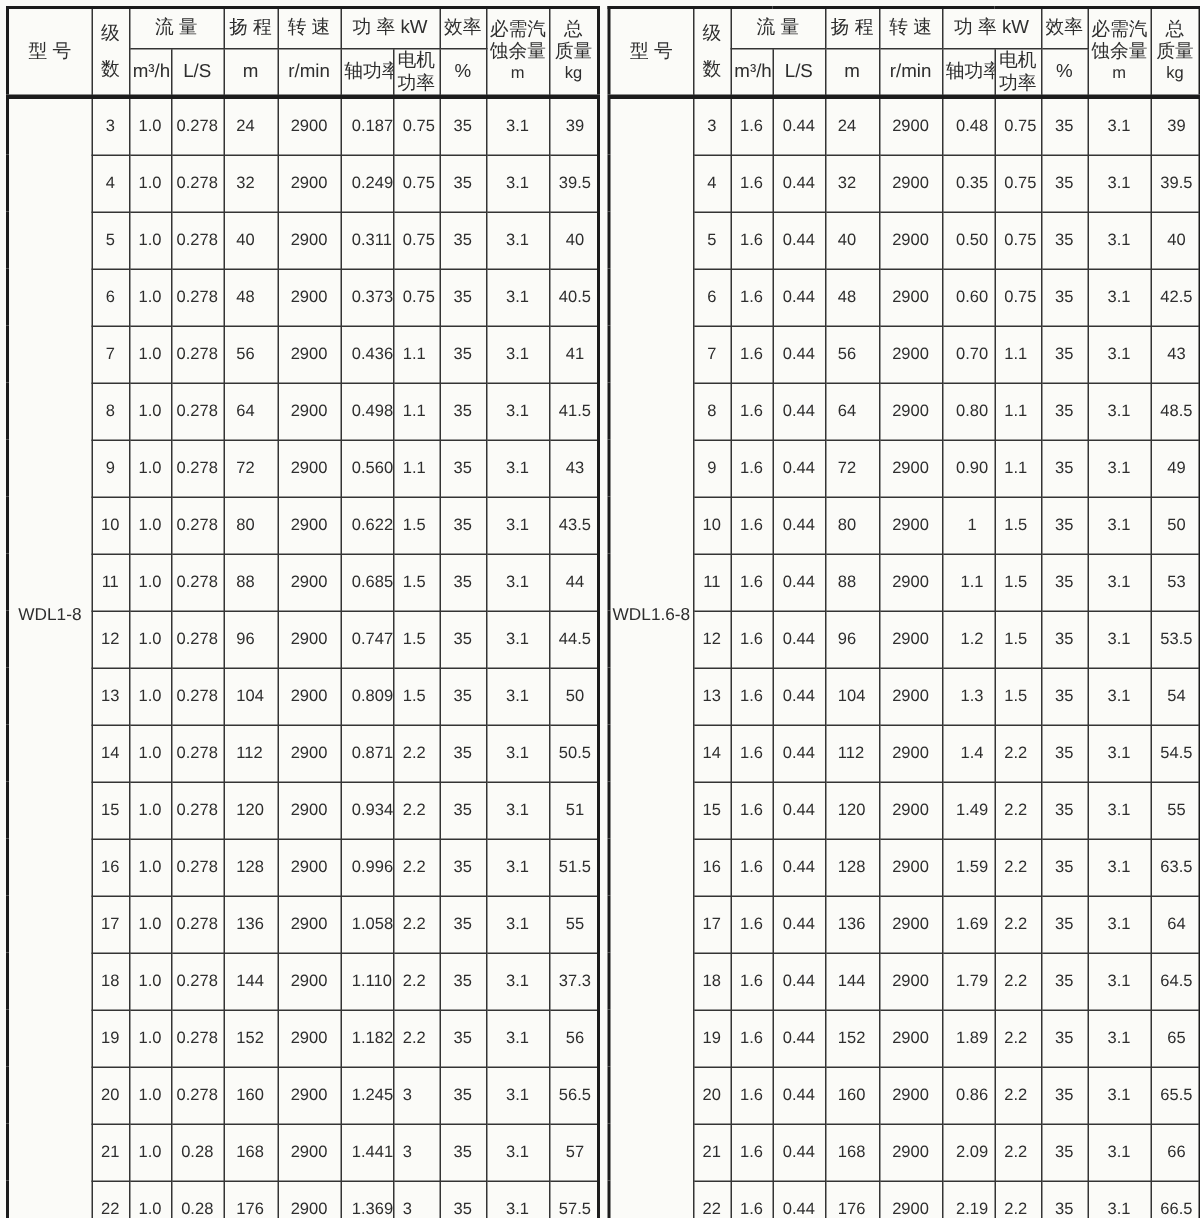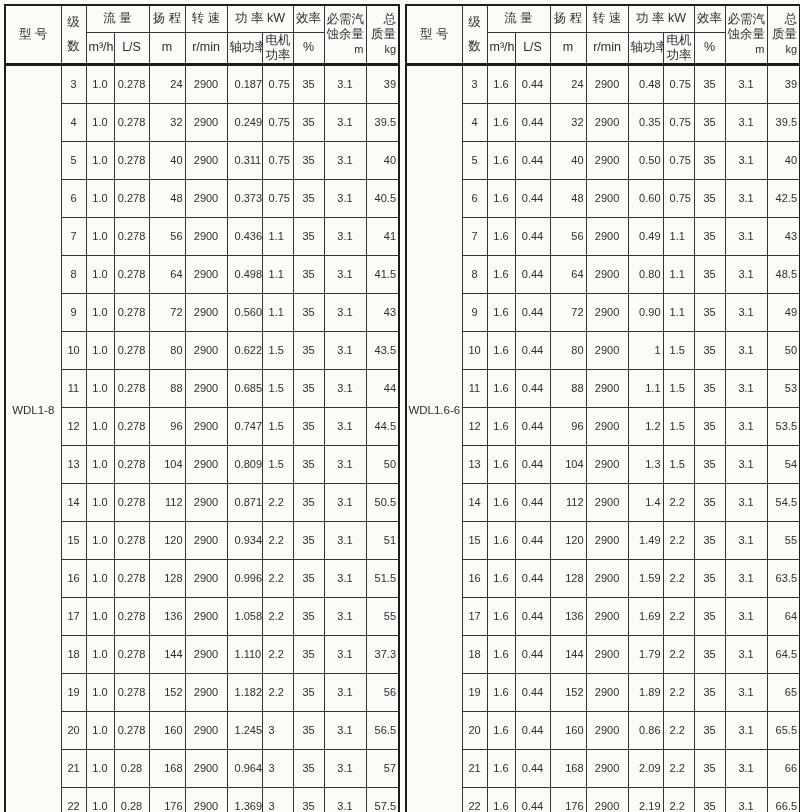--- a/index.html
+++ b/index.html
@@ -37,31 +37,31 @@
     font-size:12.5px;
     text-align:center;
     vertical-align:middle;
     line-height:15px;
   }
   .spec-table tr.h1 { height:27px; }
   .spec-table tr.h2 { height:31px; }
   .unit { font-size:11px; }
   .stack span { display:block; }
   .stacked-2 span { line-height:24px; }
-  .stacked-3 span { line-height:15px;text-align:right; }
+  .stacked-3 span { line-height:15px; }
   .spec-table td {
     height:37px;
     font-size:11px;
     text-align:center;
     vertical-align:middle;
   }
-  td.c3 { text-align:right; padding-left:8px; }
-  td.c5 { text-align:right; padding-left:7px; }
+  td.c3 { text-align:left; padding-left:8px; }
+  td.c5 { text-align:center; padding-left:7px; }
   td.c6 { text-align:left; padding-left:6px;margin-top:40px; }
-  td.c9 { text-align:right; padding-left:4px; }
+  td.c9 { text-align:center; padding-left:4px; }
   td.model-cell {
     vertical-align:middle;
     text-align:center;
     font-size:11.5px;
     padding:0;
   }
   td.model-cell .model-label {
     position:relative;
     top:-54px;
     display:inline-block;
@@ -340,21 +340,21 @@
           <td class="c7">35</td>
           <td class="c8">3.1</td>
           <td class="c9">56.5</td>
         </tr>
         <tr>
           <td class="c0">21</td>
           <td class="c1">1.0</td>
           <td class="c2">0.28</td>
           <td class="c3">168</td>
           <td class="c4">2900</td>
-          <td class="c5">0.964</td>
+          <td class="c5">1.441</td>
           <td class="c6">3</td>
           <td class="c7">35</td>
           <td class="c8">3.1</td>
           <td class="c9">57</td>
         </tr>
         <tr>
           <td class="c0">22</td>
           <td class="c1">1.0</td>
           <td class="c2">0.28</td>
           <td class="c3">176</td>
@@ -413,21 +413,21 @@
         <th>轴功率</th>
         <th class="stack stacked-3">
           <span>电机</span>
           <span>功率</span>
         </th>
         <th class="unit">%</th>
       </tr>
     </thead>
     <tbody>
         <tr>
-          <td class="model-cell" rowspan="20"><span class="model-label">WDL1.6-6</span></td>
+          <td class="model-cell" rowspan="20"><span class="model-label">WDL1.6-8</span></td>
           <td class="c0">3</td>
           <td class="c1">1.6</td>
           <td class="c2">0.44</td>
           <td class="c3">24</td>
           <td class="c4">2900</td>
           <td class="c5">0.48</td>
           <td class="c6">0.75</td>
           <td class="c7">35</td>
           <td class="c8">3.1</td>
           <td class="c9">39</td>
@@ -467,21 +467,21 @@
           <td class="c7">35</td>
           <td class="c8">3.1</td>
           <td class="c9">42.5</td>
         </tr>
         <tr>
           <td class="c0">7</td>
           <td class="c1">1.6</td>
           <td class="c2">0.44</td>
           <td class="c3">56</td>
           <td class="c4">2900</td>
-          <td class="c5">0.49</td>
+          <td class="c5">0.70</td>
           <td class="c6">1.1</td>
           <td class="c7">35</td>
           <td class="c8">3.1</td>
           <td class="c9">43</td>
         </tr>
         <tr>
           <td class="c0">8</td>
           <td class="c1">1.6</td>
           <td class="c2">0.44</td>
           <td class="c3">64</td>

